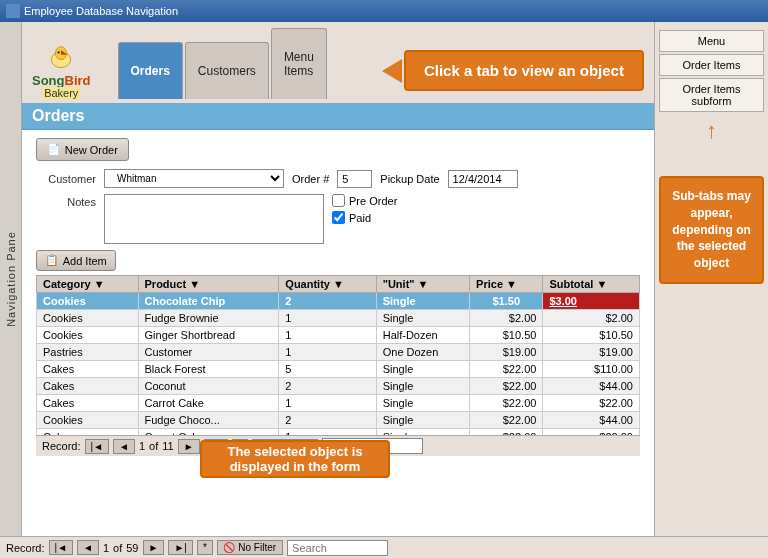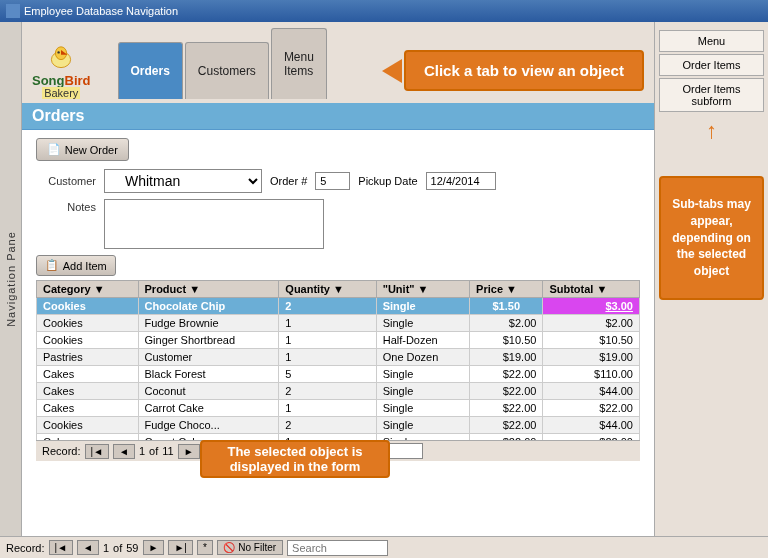--- a/index.html
+++ b/index.html
@@ -175,23 +175,23 @@
     }
     .form-label {
       width: 60px;
       text-align: right;
       color: #333;
       font-size: 11px;
     }
     .form-select {
       border: 1px solid #888;
       background: white;
-      padding: 2px 16px;
-      font-size: 14px;
-      width: 158px;
+      padding: 2px 8px;
+      font-size: 10px;
+      width: 180px;
     }
     .form-input {
       border: 1px solid #888;
       background: white;
       padding: 2px 4px;
       font-size: 11px;
       width: 60px;
     }
     .form-textarea {
       border: 1px solid #888;
@@ -311,21 +311,21 @@
       padding: 4px 8px;
       font-size: 11px;
       cursor: pointer;
       text-align: center;
     }
     .subtabs-callout {
       background: #e07820;
       color: white;
       font-size: 12px;
       font-weight: bold;
-      padding: 18px 10px;
+      padding: 10px 10px;
       border-radius: 4px;
       border: 2px solid #cc6600;
       text-align: center;
       margin-top: 30px;
       line-height: 1.4;
     }
     .selected-object-callout {
       position: absolute;
       bottom: 120px;
       left: 200px;
@@ -412,20 +412,30 @@
             <span style="font-size:11px;">Order #</span>
             <input class="form-input" type="text" value="5" style="width: 35px;">
             <span style="font-size:11px;">Pickup Date</span>
             <input class="form-input" type="text" value="12/4/2014" style="width: 70px;">
           </div>
 
           
           <div class="form-row" style="align-items:flex-start;">
             <span class="form-label" style="margin-top:2px;">Notes</span>
             <textarea class="form-textarea" style=""></textarea>
+            <div class="checkbox-row">
+              <div class="checkbox-item">
+                <input type="checkbox" style="">
+                <label>Pre Order</label>
+              </div>
+              <div class="checkbox-item">
+                <input type="checkbox" checked="" style="">
+                <label>Paid</label>
+              </div>
+            </div>
           </div>
 
           
           <div class="grid-area">
             <button class="add-item-btn">
               <span>📋</span>
               <span>Add Item</span>
             </button>
             <div style="overflow:hidden; max-height:160px;">
               <table class="data-table">
@@ -439,21 +449,21 @@
                     <th>Subtotal ▼</th>
                   </tr>
                 </thead>
                 <tbody id="table-body">
                 <tr style="background: rgb(107, 174, 214);">
                       <td style="background: rgb(107, 174, 214); color: white; font-weight: bold;">Cookies</td>
                       <td style="background: rgb(107, 174, 214); color: white; font-weight: bold;">Chocolate Chip</td>
                       <td style="background: rgb(107, 174, 214); color: white; font-weight: bold;">2</td>
                       <td style="background: rgb(107, 174, 214); color: white; font-weight: bold;">Single</td>
                       <td style="text-align: center; background: rgb(107, 174, 214); color: white; font-weight: bold;">$1.50</td>
-                      <td style="text-align: right; background: #d946ef; color: white; font-weight: bold; text-decoration: underline;">$3.00</td>
+                      <td style="text-align: left; background: #b91c1c; color: white; font-weight: bold; text-decoration: underline;">$3.00</td>
                     </tr>
                     <tr>
                       <td>Cookies</td>
                       <td>Fudge Brownie</td>
                       <td>1</td>
                       <td>Single</td>
                       <td style="text-align: right;">$2.00</td>
                       <td style="text-align: right;">$2.00</td>
                     </tr>
                     <tr>

